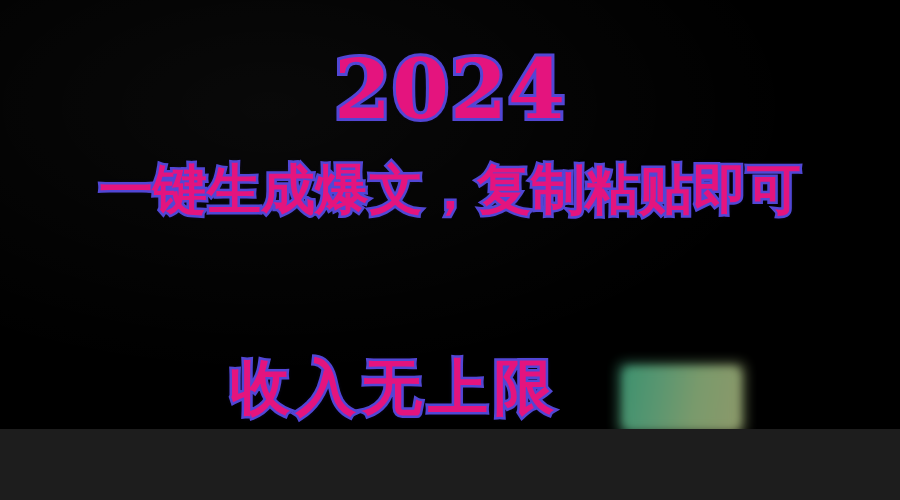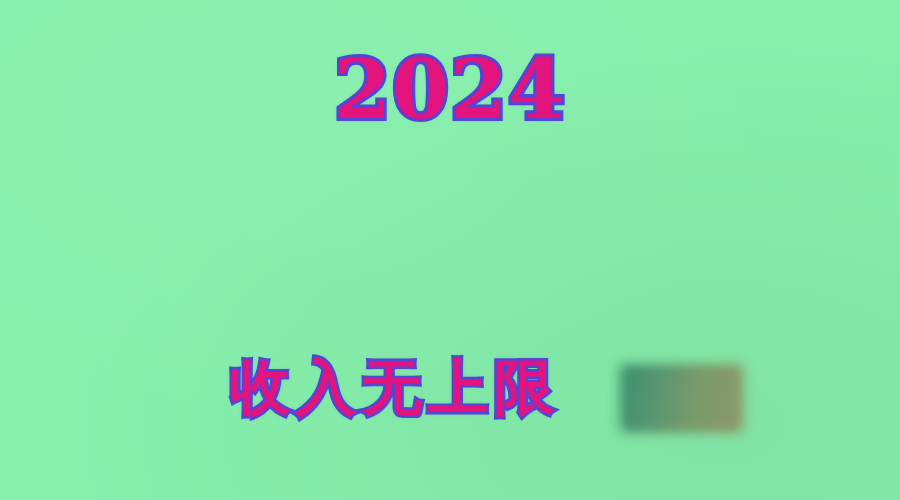--- a/index.html
+++ b/index.html
@@ -4,23 +4,23 @@
 <style>
   html, body {
     margin: 0;
     padding: 0;
     background: #1d1d1d;
   }
 
   #poster {
     position: relative;
     width: 900px;
-    height: 500px;
+    height: 429px;
     overflow: hidden;
-    background: #86efac;
+    background: #000000;
     font-family: "DejaVu Sans", "Liberation Sans", sans-serif;
     user-select: none;
   }
 
   
   #bg-noise {
     position: absolute;
     inset: 0;
     background:
       radial-gradient(ellipse at 30% 25%, rgba(255,255,255,0.035), rgba(0,0,0,0) 60%),
@@ -108,20 +108,21 @@
 </style>
 </head>
 <body>
 
 <div id="poster">
 
   <div id="bg-noise"></div>
 
   <div class="headline" id="line-year">2024</div>
 
+  <div class="headline" id="line-two">一键生成爆文，复制粘贴即可</div>
 
 
   <div class="headline" id="line-four">收入无上限</div>
 
   <div id="censor-patch"></div>
   <div id="censor-patch-core"></div>
 
 </div>
 
 </body></html>

